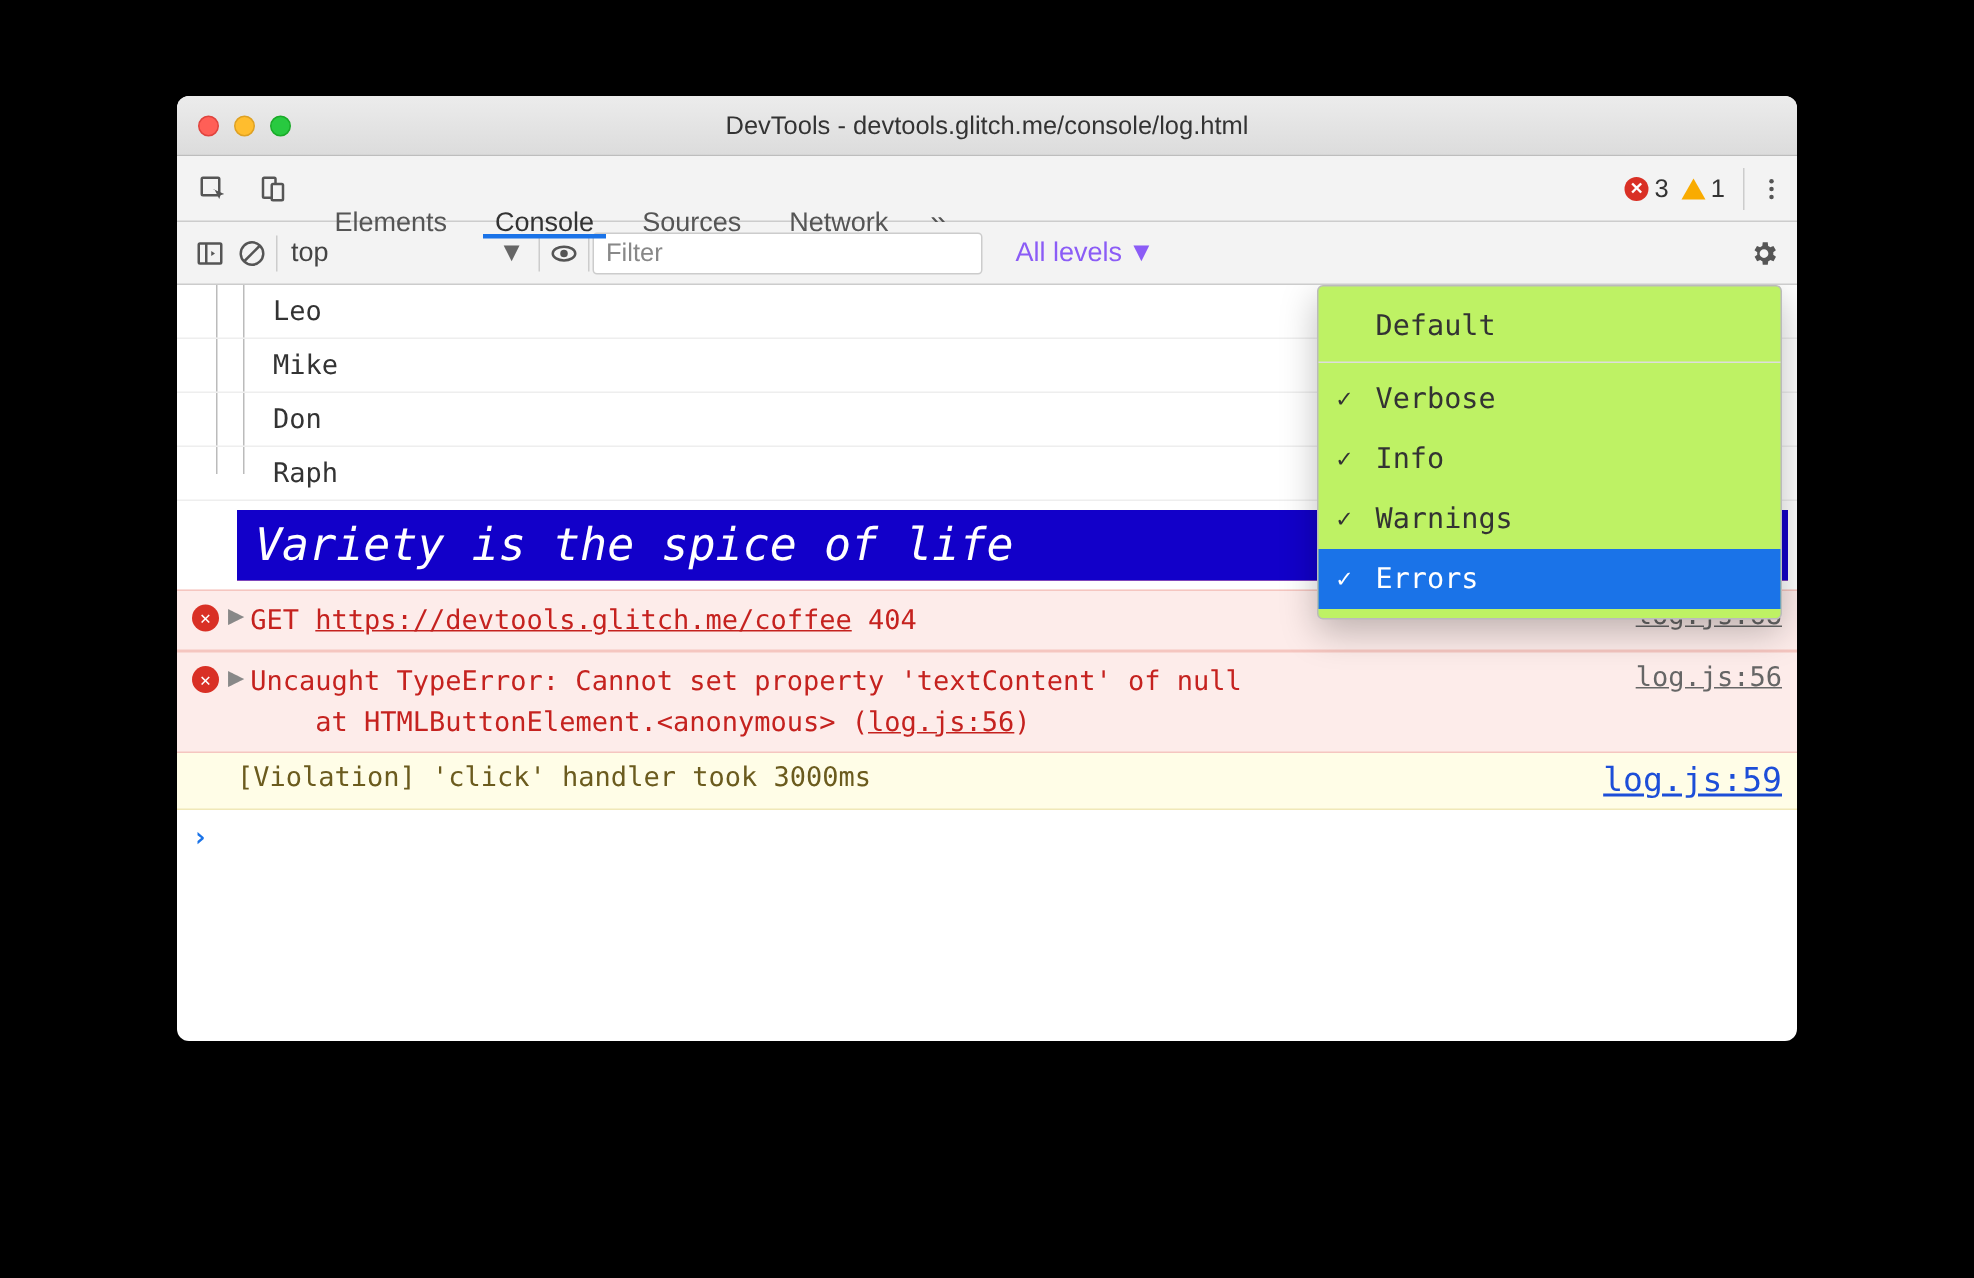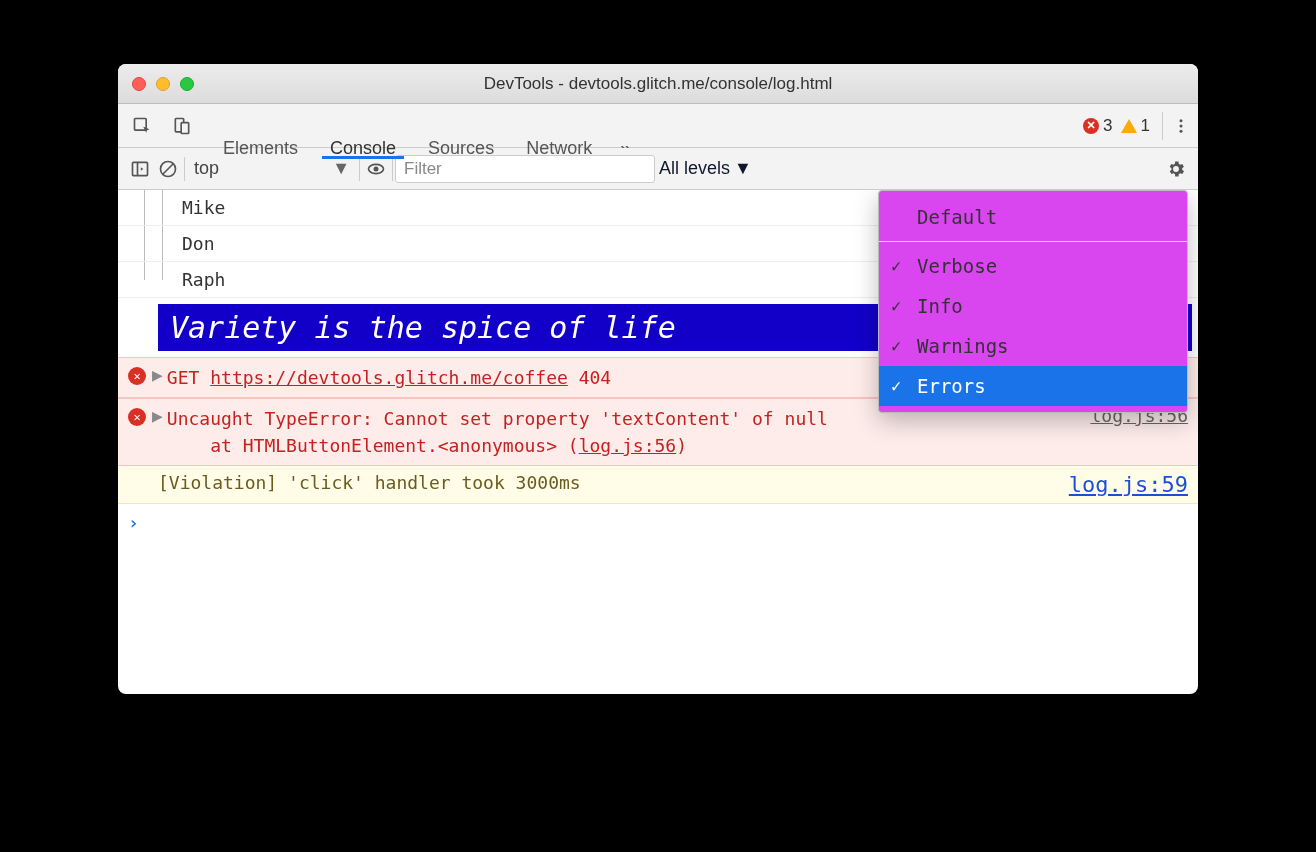--- a/index.html
+++ b/index.html
@@ -66,21 +66,21 @@
   .badge-err,.badge-warn{display:flex;align-items:center;gap:4px;font-size:17px;color:#333;}
   .badge-err .circ{width:16px;height:16px;border-radius:50%;background:#d93025;color:#fff;font-size:11px;font-weight:bold;display:flex;align-items:center;justify-content:center;}
   .badge-warn .tri{width:0;height:0;border-left:8px solid transparent;border-right:8px solid transparent;border-bottom:14px solid #f9ab00;position:relative;}
   .kebab{width:28px;height:28px;display:flex;align-items:center;justify-content:center;border-left:1px solid #ccc;padding-left:8px;margin-left:4px;color:#555;}
   
   .ctb{height:42px;background:#f3f3f3;border-bottom:1px solid #ccc;display:flex;align-items:center;padding:0 8px;}
   .ctb .sep{width:1px;height:24px;background:#ccc;margin:0 2px;}
   .context-sel{display:flex;align-items:center;gap:6px;min-width:170px;border:1px solid transparent;padding:3px 6px;font-size:18px;color:#444;justify-content:space-between;}
   .context-sel .caret{color:#666;}
   .filter-box{height:28px;width:260px;background:#fff;border:1px solid #ccc;border-radius:3px;padding:0 8px;font-size:17px;color:#888;display:flex;align-items:center;}
-  .levels{font-size:18px;color:#0f172a;display:flex;align-items:flex-end;gap:4px;margin-left:4px;}
+  .levels{font-size:18px;color:#8b5cf6;display:flex;align-items:flex-end;gap:4px;margin-left:22px;}
   .gear{margin-left:auto;color:#555;}
   
   .cbody{flex:1;overflow:hidden;position:relative;font-family:Menlo,Consolas,monospace;}
   .log-list{font-size:18px;color:#333;}
   .group-line{display:flex;align-items:center;height:36px;border-bottom:1px solid #eee;padding-left:64px;position:relative;}
   .group-line::before{content:"";position:absolute;left:26px;top:0;bottom:0;width:1px;background:#bbb;}
   .group-line.last::before{bottom:50%;}
   .group-line.g2::after{content:"";position:absolute;left:44px;top:0;bottom:0;width:1px;background:#bbb;}
   .group-line.g2.last2::after{bottom:50%;}
   .styled-row{padding:6px 6px 6px 40px;}
@@ -91,21 +91,21 @@
   .err-row .tw{color:#888;margin-right:4px;}
   .err-row .msg{color:#c5221f;flex:1;font-family:Menlo,Consolas,monospace;font-size:18px;line-height:1.5;}
   .err-row .msg a{color:#c5221f;text-decoration:underline;}
   .err-row .src{color:#666;text-decoration:underline;font-family:Menlo,Consolas,monospace;font-size:18px;white-space:nowrap;padding-left:12px;}
   .warn-row{background:#fffde7;border-bottom:1px solid #f0e8b8;padding:6px 10px 6px 40px;display:flex;}
   .warn-row .msg{color:#6b5b1e;flex:1;font-family:Menlo,Consolas,monospace;font-size:18px;}
   .warn-row .src{color:#1d4ed8;text-decoration:underline;font-family:Menlo,Consolas,monospace;font-size:22px;padding-left:12px;}
   .prompt-row{padding:8px 10px;display:flex;align-items:center;}
   .prompt-row .chev{color:#1a73e8;font-size:18px;font-weight:bold;font-family:Menlo,monospace;}
   
-  .dropdown{position:absolute;top:0;right:10px;width:310px;background:#d946ef;border:1px solid #bbb;border-radius:4px;box-shadow:0 8px 24px rgba(0,0,0,.25);z-index:50;padding:6px 0;}
+  .dropdown{position:absolute;top:0;right:10px;width:310px;background:#bef264;border:1px solid #bbb;border-radius:4px;box-shadow:0 8px 24px rgba(0,0,0,.25);z-index:50;padding:6px 0;}
   .dd-item{height:40px;display:flex;align-items:center;padding:0 12px 0 38px;font-size:19px;color:#333;position:relative;cursor:pointer;}
   .dd-item .ck{position:absolute;left:12px;font-size:17px;color:#333;}
   .dd-item.selected{background:#1a73e8;color:#fff;}
   .dd-item.selected .ck{color:#fff;}
   .dd-sep{height:1px;background:#ddd;margin:4px 0;}
   a.u{text-decoration:underline;color:inherit;margin-top:17px;}
 </style>
 </head>
 <body>
 
@@ -200,20 +200,23 @@
     <div class="icon-btn gear">
       <svg viewBox="0 0 24 24" fill="currentColor">
           <path d="M19.4 13a7.8 7.8 0 000-2l2.1-1.6-2-3.5-2.5 1a7.7 7.7 0 00-1.7-1L15 3h-4l-.4 2.9a7.7 7.7 0 00-1.7 1l-2.5-1-2 3.5L6.6 11a7.8 7.8 0 000 2l-2.1 1.6 2 3.5 2.5-1a7.7 7.7 0 001.7 1L11 21h4l.4-2.9a7.7 7.7 0 001.7-1l2.5 1 2-3.5zM12 15.5A3.5 3.5 0 1115.5 12 3.5 3.5 0 0112 15.5z"></path>
         </svg>
     </div>
   </div>
 
   <div class="cbody">
     <div class="log-list">
       <div class="group-line g2">
+          <span>Leo</span>
+        </div>
+      <div class="group-line g2">
           <span>Mike</span>
         </div>
       <div class="group-line g2">
           <span>Don</span>
         </div>
       <div class="group-line g2 last last2">
           <span>Raph</span>
         </div>
 
       <div class="styled-row">

